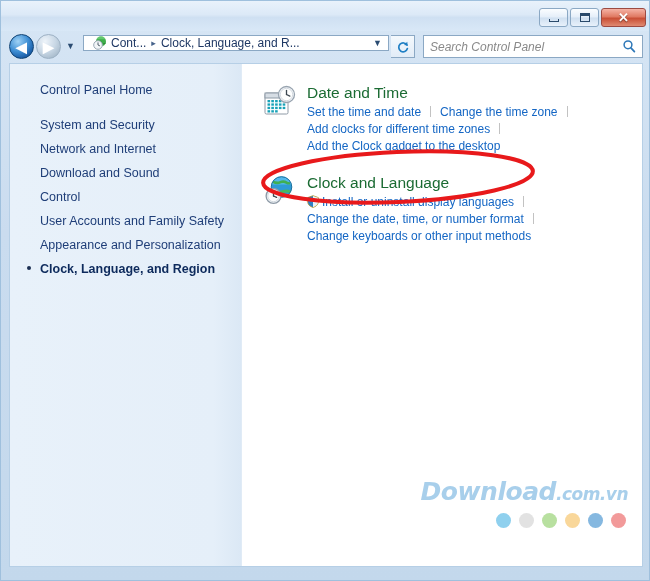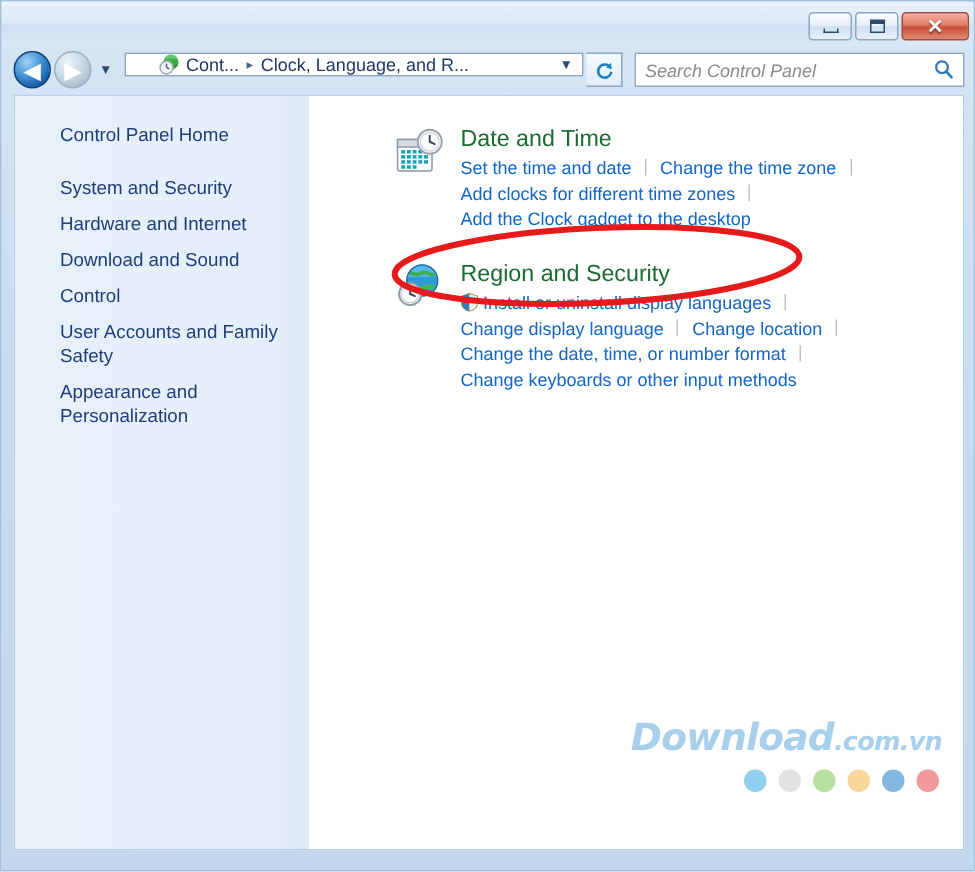--- a/index.html
+++ b/index.html
@@ -140,21 +140,21 @@
   #addressbar {
     position: absolute;
     left: 82px; top: 4px;
     width: 306px;
     height: 16px;
     background: #ffffff;
     border: 1px solid #8ba8c4;
     box-sizing: border-box;
     display: flex;
     align-items: center;
-    padding-left: 21px;
+    padding-left: 8px;
   }
   #addr-icon {
     width: 16px; height: 16px;
     position: relative;
     flex: 0 0 auto;
     margin-right: 3px;
   }
   .crumb {
     font-size: 12px;
     color: #1f3864;
@@ -231,21 +231,21 @@
     width: 634px;
     height: 504px;
     background: #ffffff;
     border: 1px solid #b6cfe6;
     box-sizing: border-box;
     overflow: hidden;
   }
   #sidebar {
     position: absolute;
     left: 0; top: 0;
-    width: 196px;
+    width: 232px;
     height: 100%;
     background: linear-gradient(to right, #e8f1fa 0%, #e5eff9 88%, #dbe8f5 100%);
     box-sizing: border-box;
     border-right: 1px solid #e0ebf6;
   }
   #sidebar-list {
     padding: 14px 0 0 0;
     margin: 0;
     list-style: none;
   }
@@ -443,25 +443,26 @@
       </span>
     </div>
   </div>
 
   <div id="bodyarea">
 
     <div id="sidebar">
       <div id="sidebar-list">
         <div class="side-item home">Control Panel Home</div>
         <div class="side-item">System and Security</div>
-        <div class="side-item">Hardware and Internet</div>
+        <div class="side-item">Network and Internet</div>
         <div class="side-item">Download and Sound</div>
         <div class="side-item">Control</div>
         <div class="side-item">User Accounts and Family Safety</div>
         <div class="side-item">Appearance and Personalization</div>
+        <div class="side-item active">Clock, Language, and Region</div>
       </div>
     </div>
 
     <div id="content">
 
       <div class="cat" id="cat-datetime">
         <span class="cat-icon">
           <svg width="34" height="34" viewBox="0 0 34 34">
             <rect x="2" y="8" width="23" height="21" rx="1.5" fill="#ffffff" stroke="#8e9aa6" stroke-width="1"></rect>
             <rect x="2" y="8" width="23" height="5" fill="#d6dde4" stroke="#8e9aa6" stroke-width="1"></rect>
@@ -512,33 +513,30 @@
             <path d="M8.4 9.6 A10.3 10.3 0 0 1 28.6 9.6 Z" fill="#59bdf0" opacity=".85"></path>
             <path d="M10 6.6 q4 2.3 7.5 .6 q3-1.4 6 .4 q1.6 1 3.5 .6" stroke="#3fae4a" stroke-width="2.6" fill="none" opacity=".95"></path>
             <path d="M9.2 15.4 q5 3 10.4 1.2 q4-1.4 8 .4" stroke="#4ab955" stroke-width="2.8" fill="none" opacity=".9"></path>
             <ellipse cx="18.5" cy="12" rx="10.3" ry="10.3" fill="none" stroke="#1a6f9e" stroke-width="1"></ellipse>
             <circle cx="10.5" cy="21" r="7.4" fill="#f2f6f9" stroke="#8d99a6" stroke-width="1.3"></circle>
             <circle cx="10.5" cy="21" r="5.7" fill="#fcfdfe" stroke="#c3cbd3" stroke-width=".7"></circle>
             <line x1="10.5" y1="21" x2="10.5" y2="17.2" stroke="#3c4750" stroke-width="1.3" stroke-linecap="round"></line>
             <line x1="10.5" y1="21" x2="13.6" y2="22.4" stroke="#3c4750" stroke-width="1.3" stroke-linecap="round"></line>
           </svg>
         </span>
-        <div class="cat-title">Region and Security</div>
+        <div class="cat-title">Clock and Language</div>
         <div class="cat-links">
           <div class="lrow">
             <span class="shield">
               <svg width="12" height="13" viewBox="0 0 12 13">
                 <path d="M6 .7 L11.3 2.6 V6.6 C11.3 9.6 8.9 11.7 6 12.4 C3.1 11.7 .7 9.6 .7 6.6 V2.6 Z" fill="#f0c419" stroke="#9c7d12" stroke-width=".7"></path>
                 <path d="M6 .9 L6 12.2 C3.2 11.5 .9 9.5 .9 6.6 V2.7 Z" fill="#2e7fc4"></path>
                 <path d="M6 .9 L11.1 2.7 V6.6 C11.1 9.5 8.8 11.5 6 12.2 Z" fill="#e8f2fa"></path>
               </svg>
             </span><span class="clink">Install or uninstall display languages</span><span class="pipe"></span>
-          </div>
-          <div class="lrow">
-            <span class="clink">Change display language</span><span class="pipe"></span><span class="clink">Change location</span><span class="pipe"></span>
           </div>
           <div class="lrow">
             <span class="clink">Change the date, time, or number format</span><span class="pipe"></span>
           </div>
           <div class="lrow">
             <span class="clink">Change keyboards or other input methods</span>
           </div>
         </div>
       </div>
 

